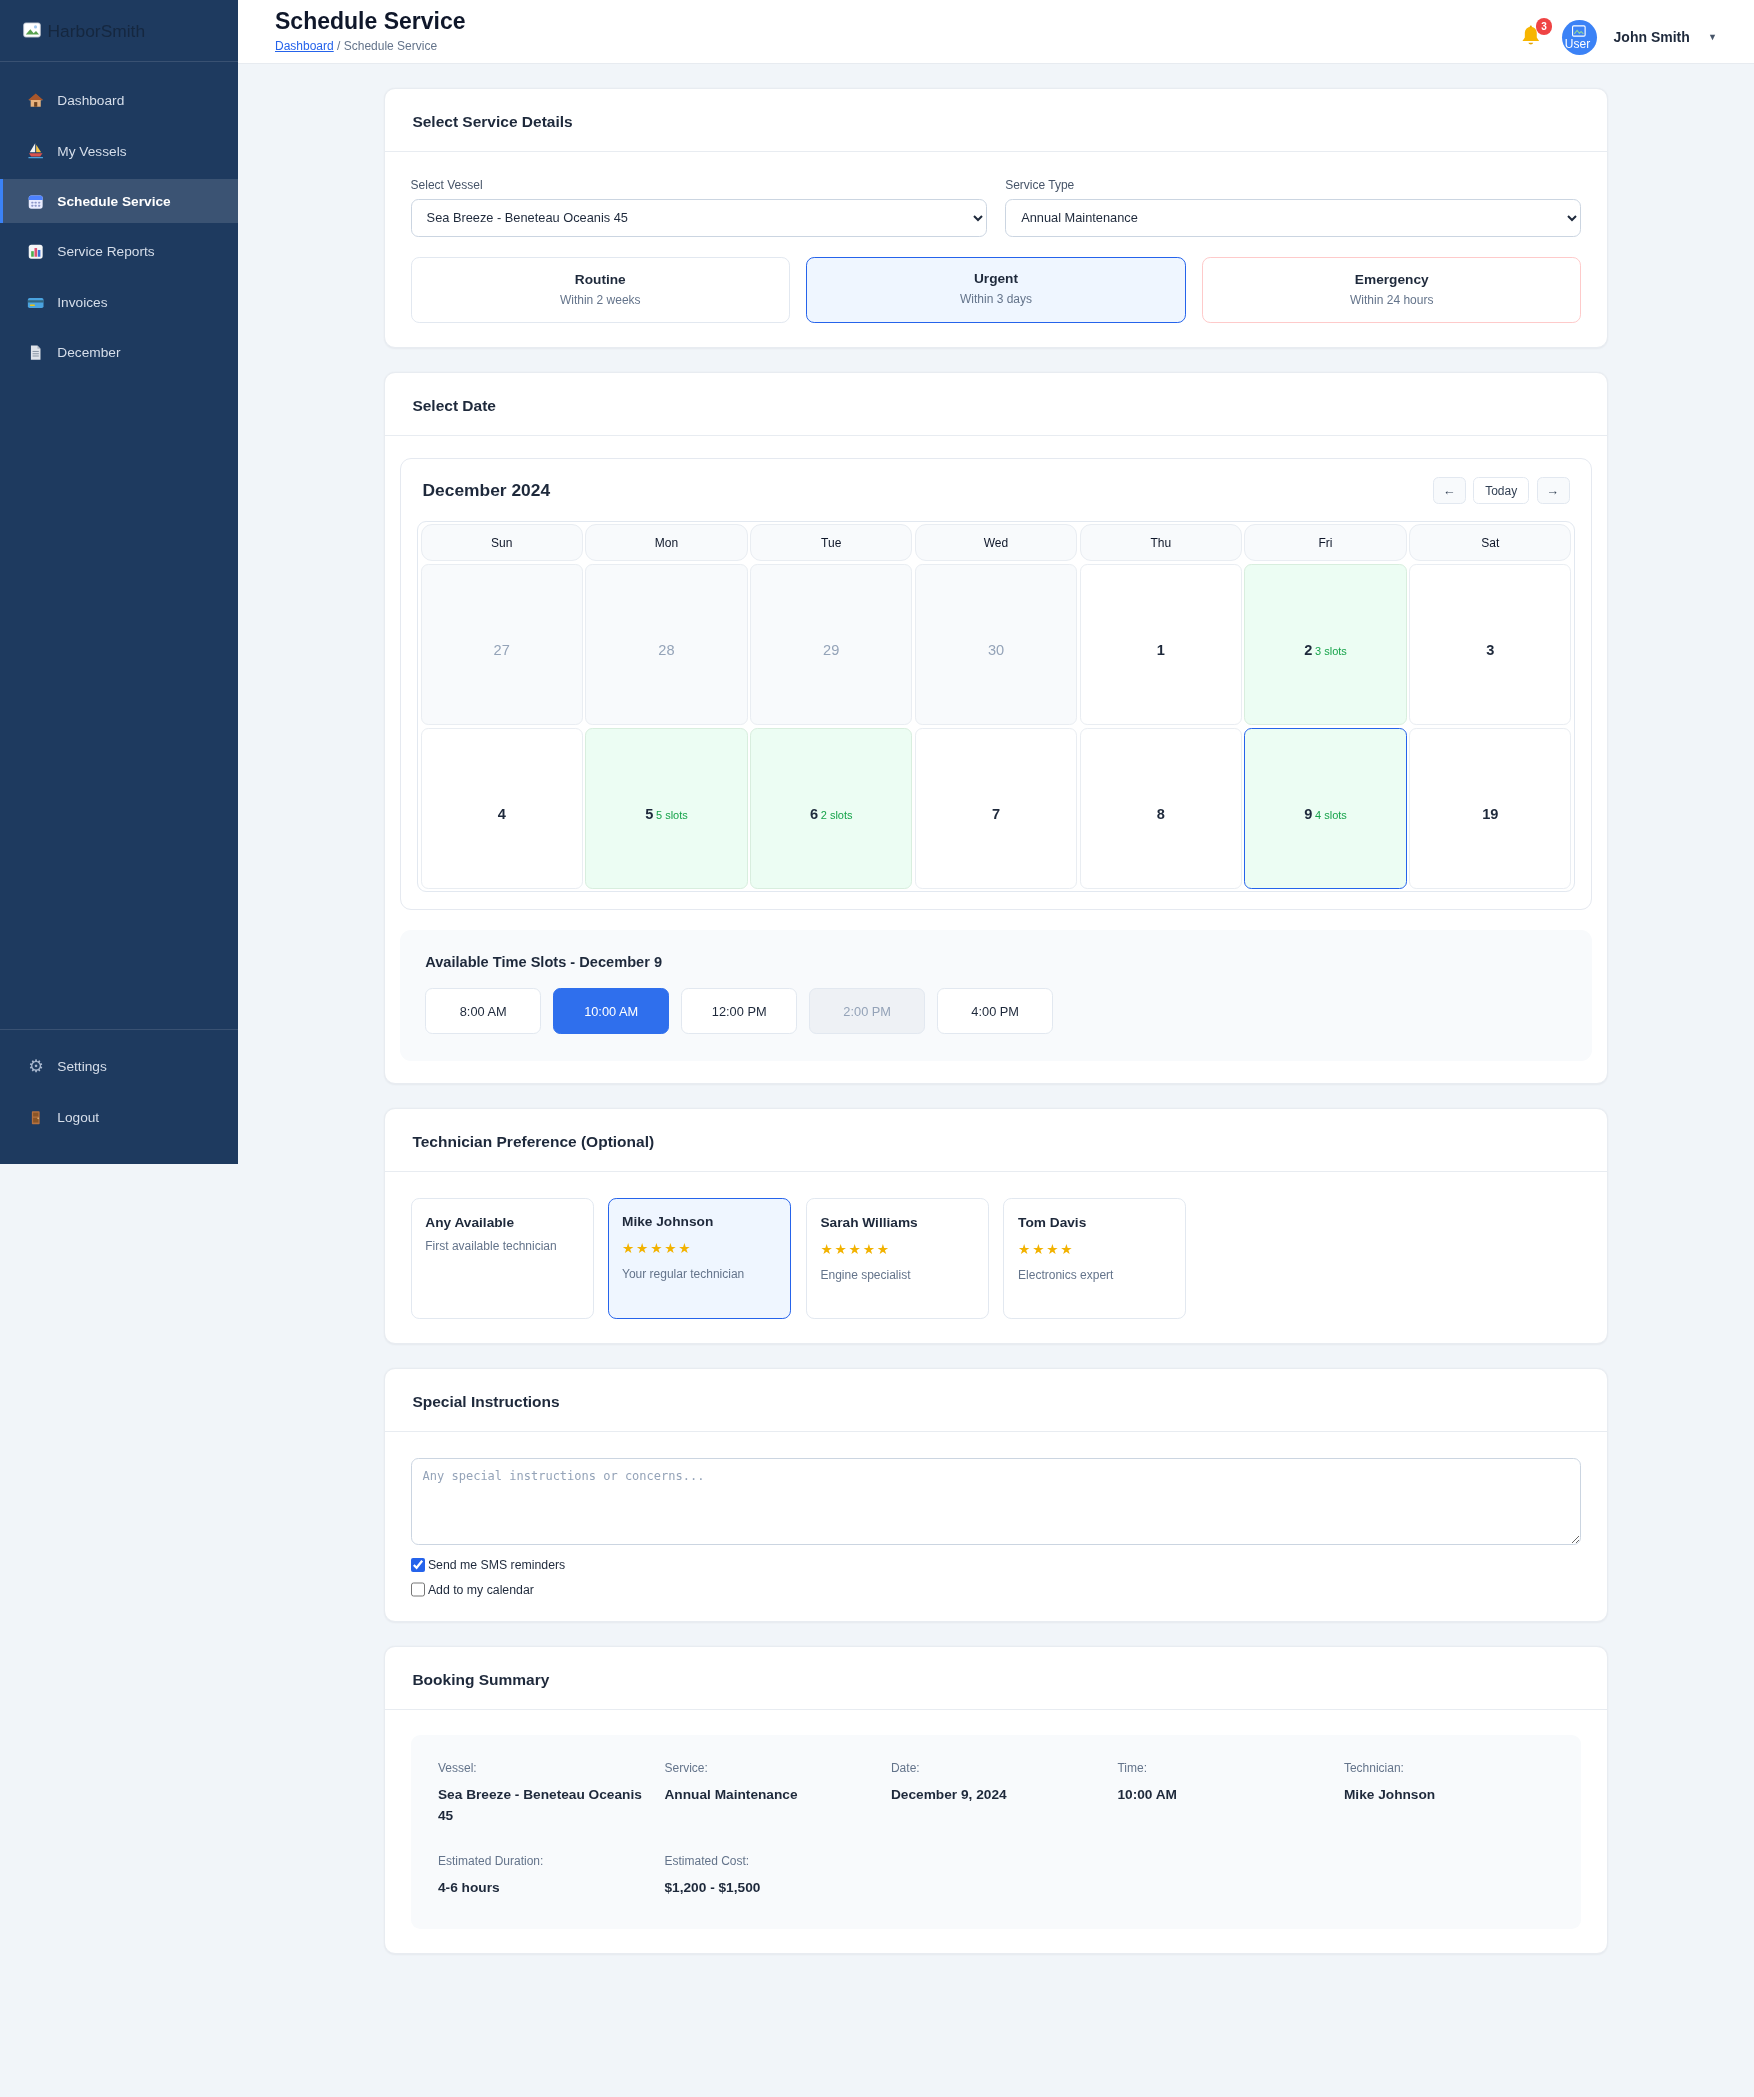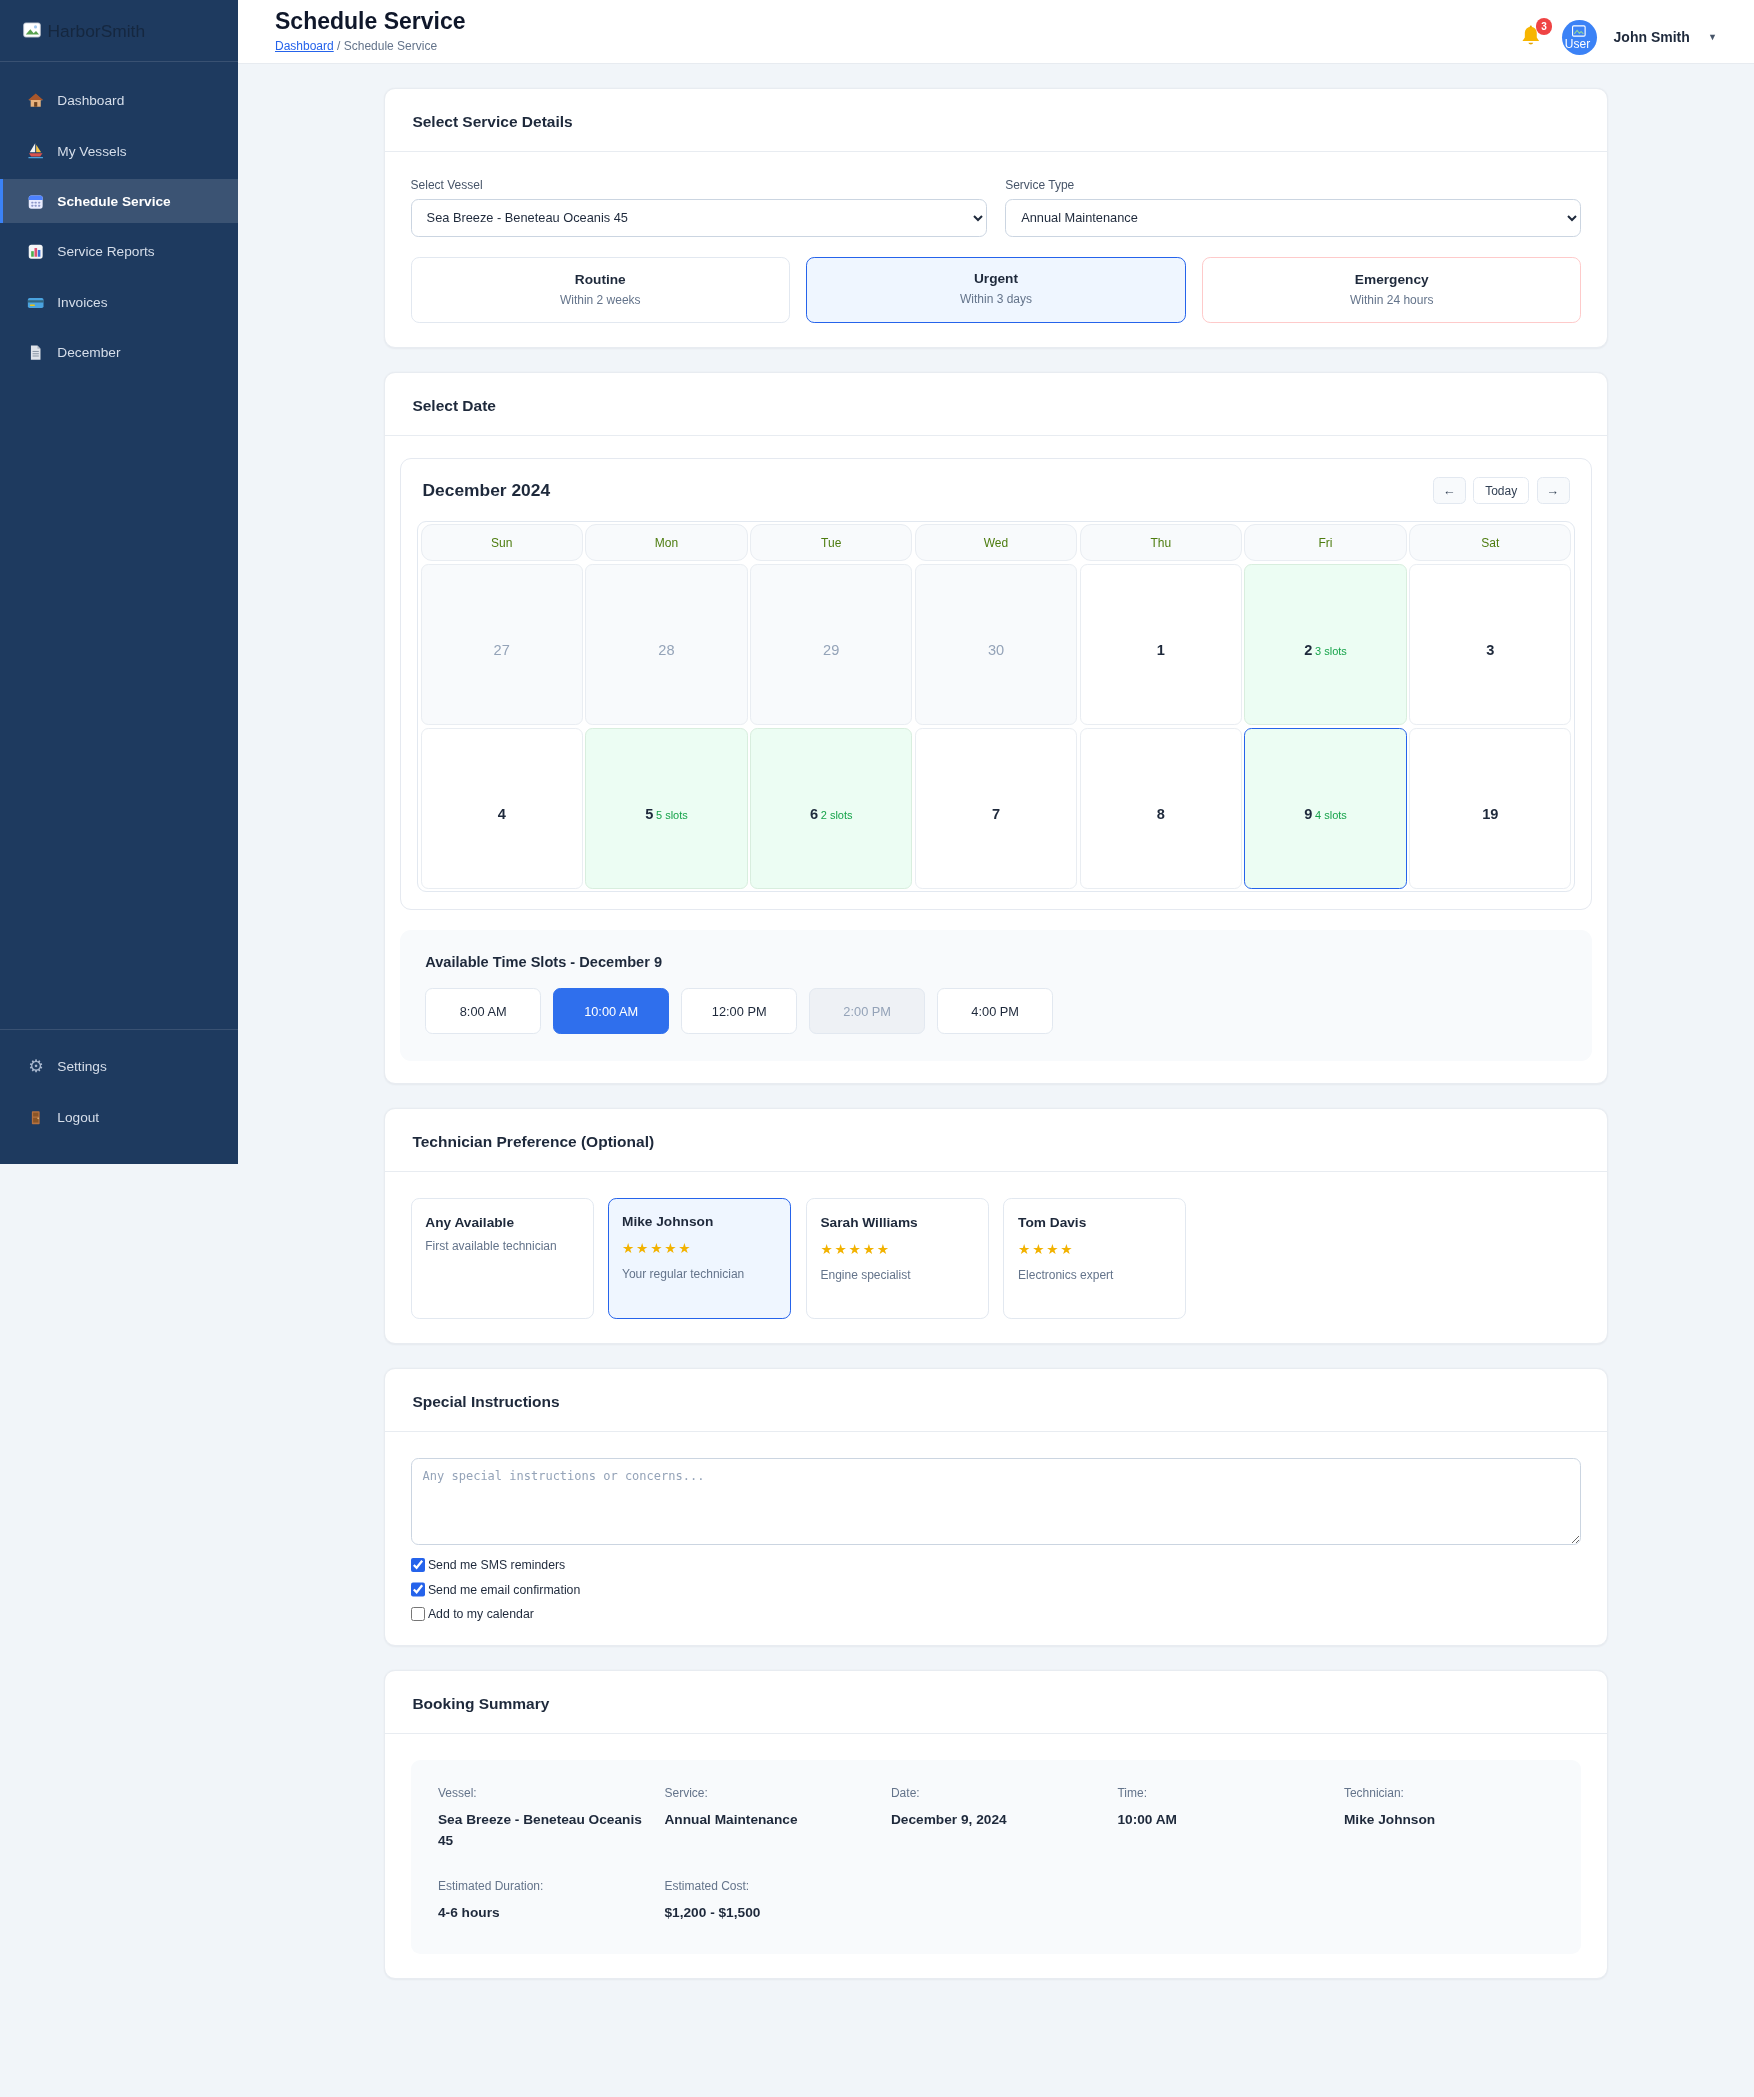--- a/index.html
+++ b/index.html
@@ -76,21 +76,21 @@
   .cal-month { font-size:17.4px; font-weight:700; color:#1e293b; }
   .cal-nav { display:flex; gap:7.3px; }
   .cal-btn {
     height:27.4px; min-width:33px; border:0.9px solid #e2e8f0; background:#f8fafc; border-radius:5.5px;
     font-size:12.8px; color:#334155; cursor:pointer; display:flex; align-items:center; justify-content:center; padding:0 7.3px;
   }
   .cal-btn.today { background:#fff; font-size:12px; padding:0 11px; }
   .cal-grid { display:grid; grid-template-columns:repeat(7,1fr); gap:2.7px; border:0.9px solid #e2e8f0; border-radius:9.1px; padding:2.7px; margin-top:16.4px; }
   .dow {
     height:37px; background:#f8fafc; border:0.9px solid #e9edf2; border-radius:11px;
-    display:flex; align-items:center; justify-content:center; font-size:12px; color:#4d7c0f;
+    display:flex; align-items:center; justify-content:center; font-size:12px; color:#0f172a;
   }
   .day {
     height:161px; background:#fff; border:0.9px solid #e9edf2; border-radius:7.3px; cursor:pointer;
     display:flex; align-items:baseline; justify-content:center; padding-top:77px;
   }
   .day .num { font-size:14.6px; font-weight:700; color:#1e293b; }
   .day .slots { font-size:11px; color:#16a34a; margin-left:2.7px; }
   .day.other { background:#f8fafc; }
   .day.other .num { color:#94a3b8; font-weight:400; }
   .day.avail { background:#ecfdf3; border-color:#d8eede; }
@@ -432,24 +432,20 @@
     <div class="card-head">
         <h2>Special Instructions</h2>
       </div>
     <div class="card-body pad-lg">
       <textarea placeholder="Any special instructions or concerns..." style=""></textarea>
       <div class="check-row">
         <input type="checkbox" id="cb0" checked="" style="">
         <label for="cb0">Send me SMS reminders</label>
       </div>
       <div class="check-row">
-        <input type="checkbox" id="cb1" checked="" style="">
-        <label for="cb1">Send me email confirmation</label>
-      </div>
-      <div class="check-row">
         <input type="checkbox" id="cb2" style="">
         <label for="cb2">Add to my calendar</label>
       </div>
     </div>
   </section>
 
   <section class="card">
     <div class="card-head">
         <h2>Booking Summary</h2>
       </div>

